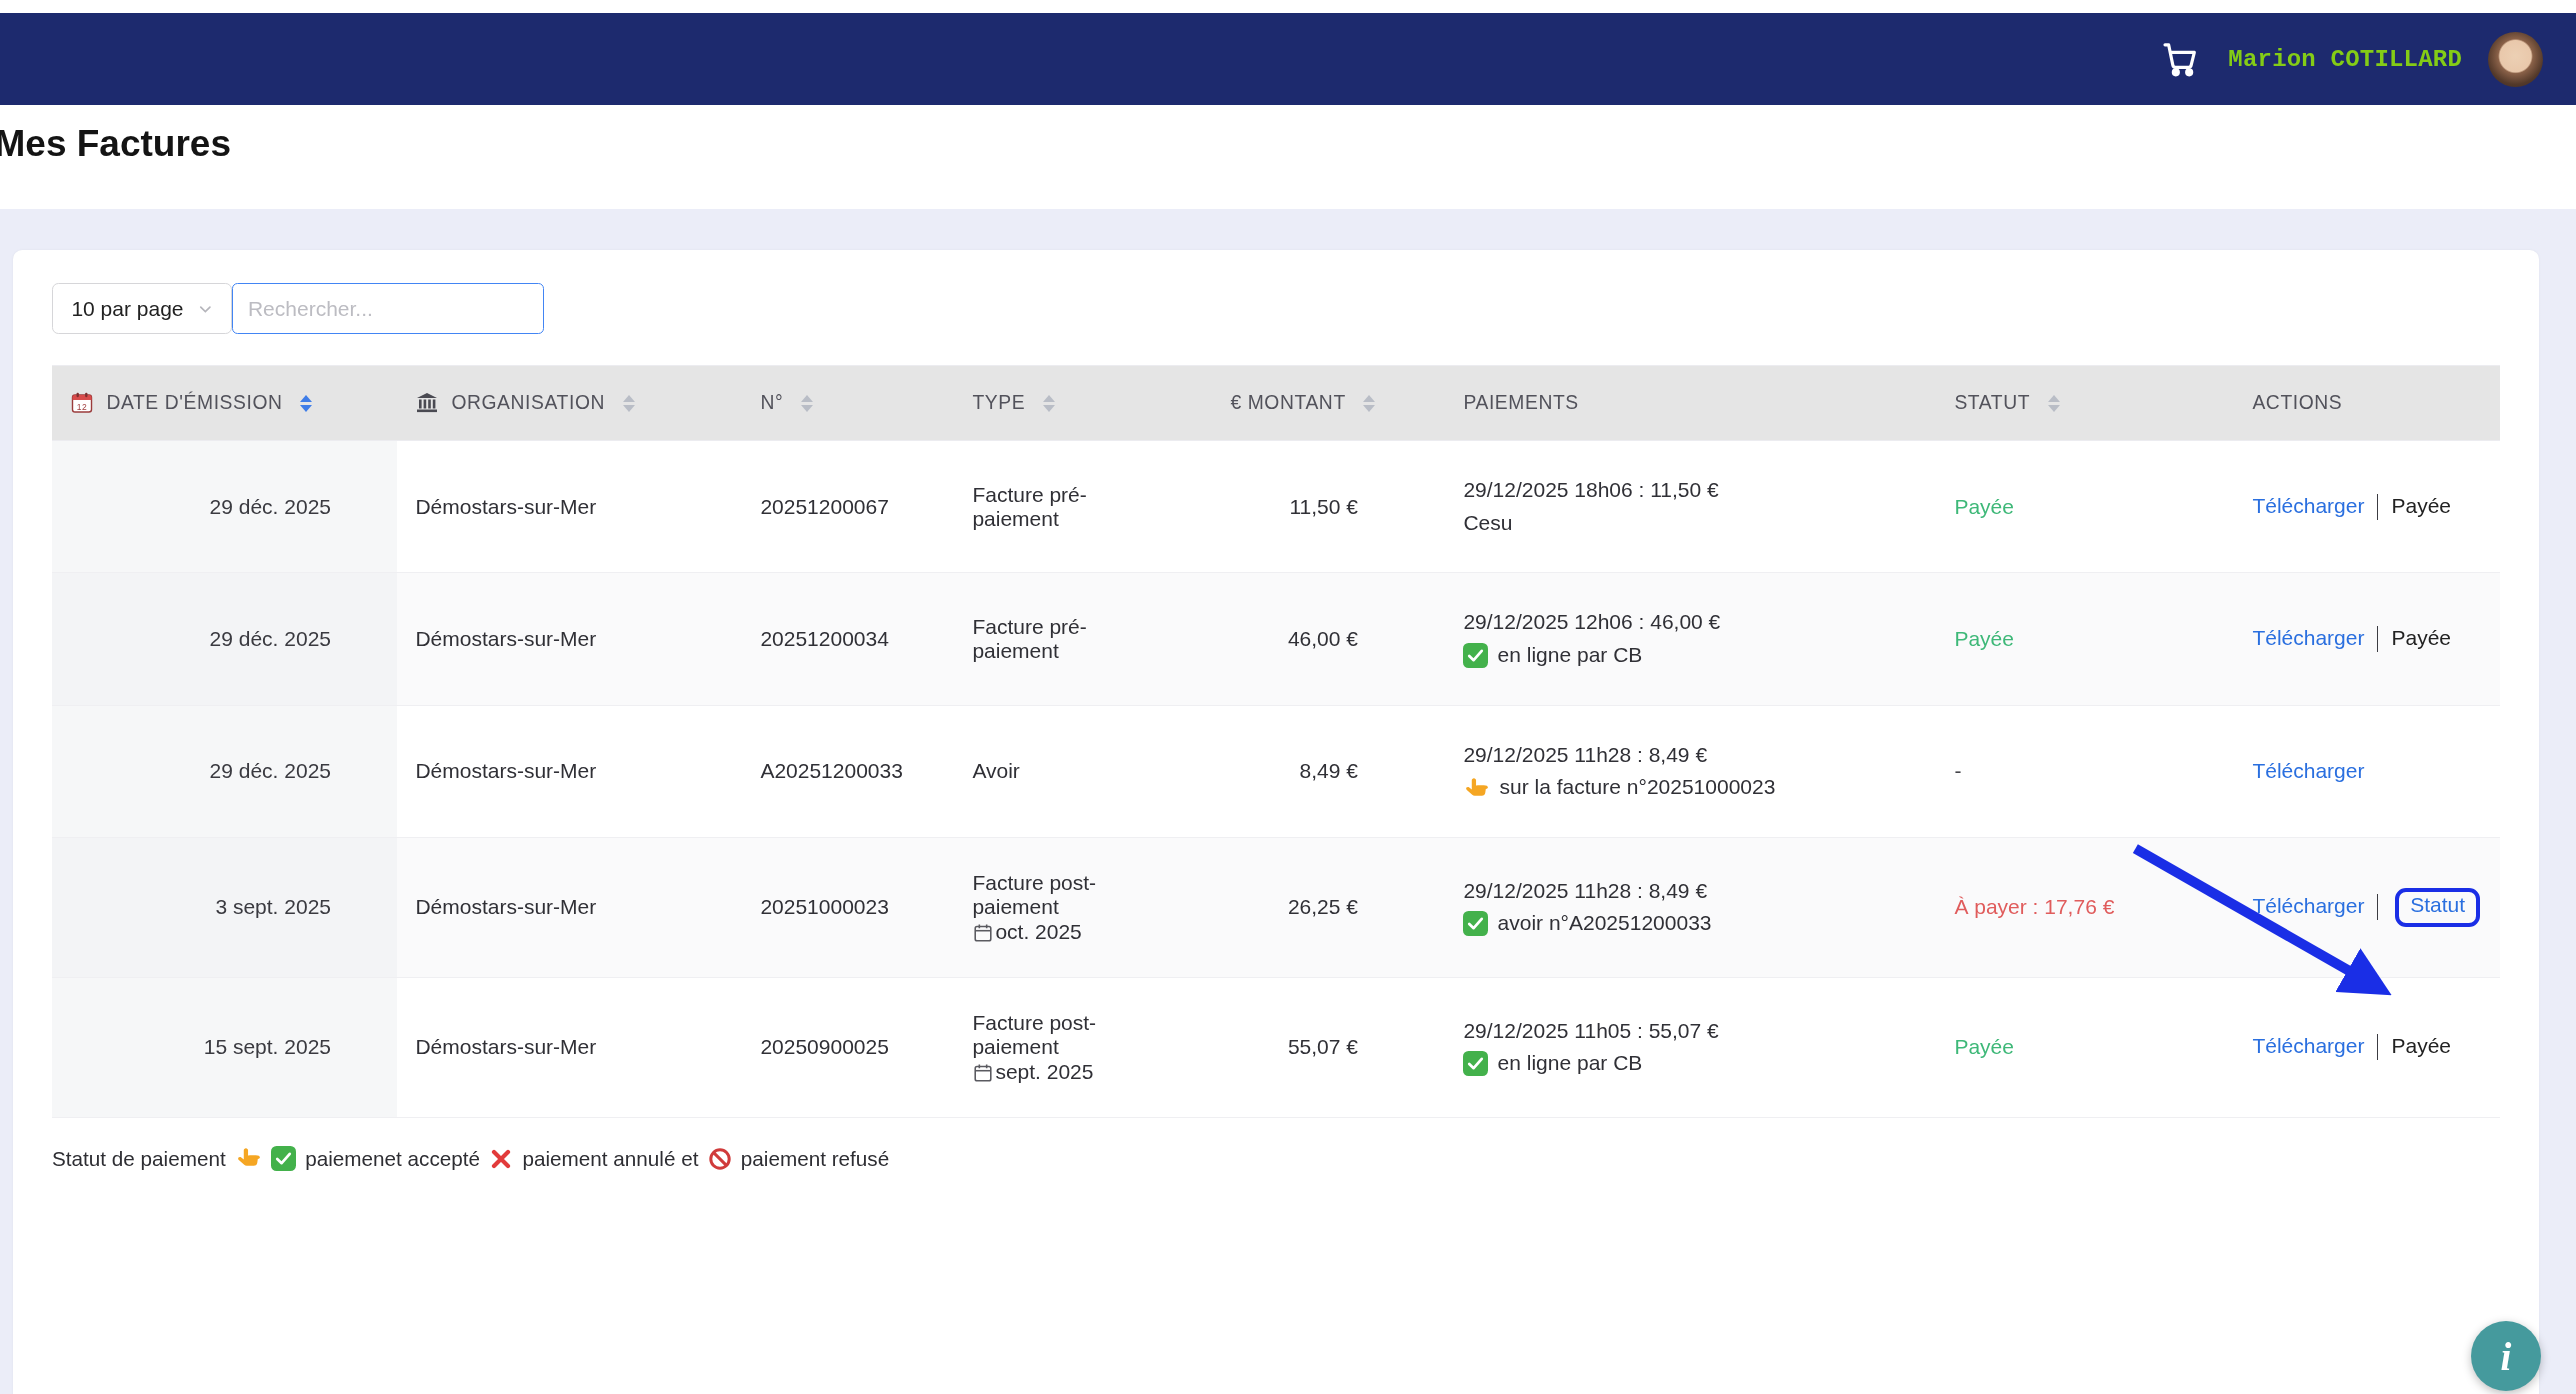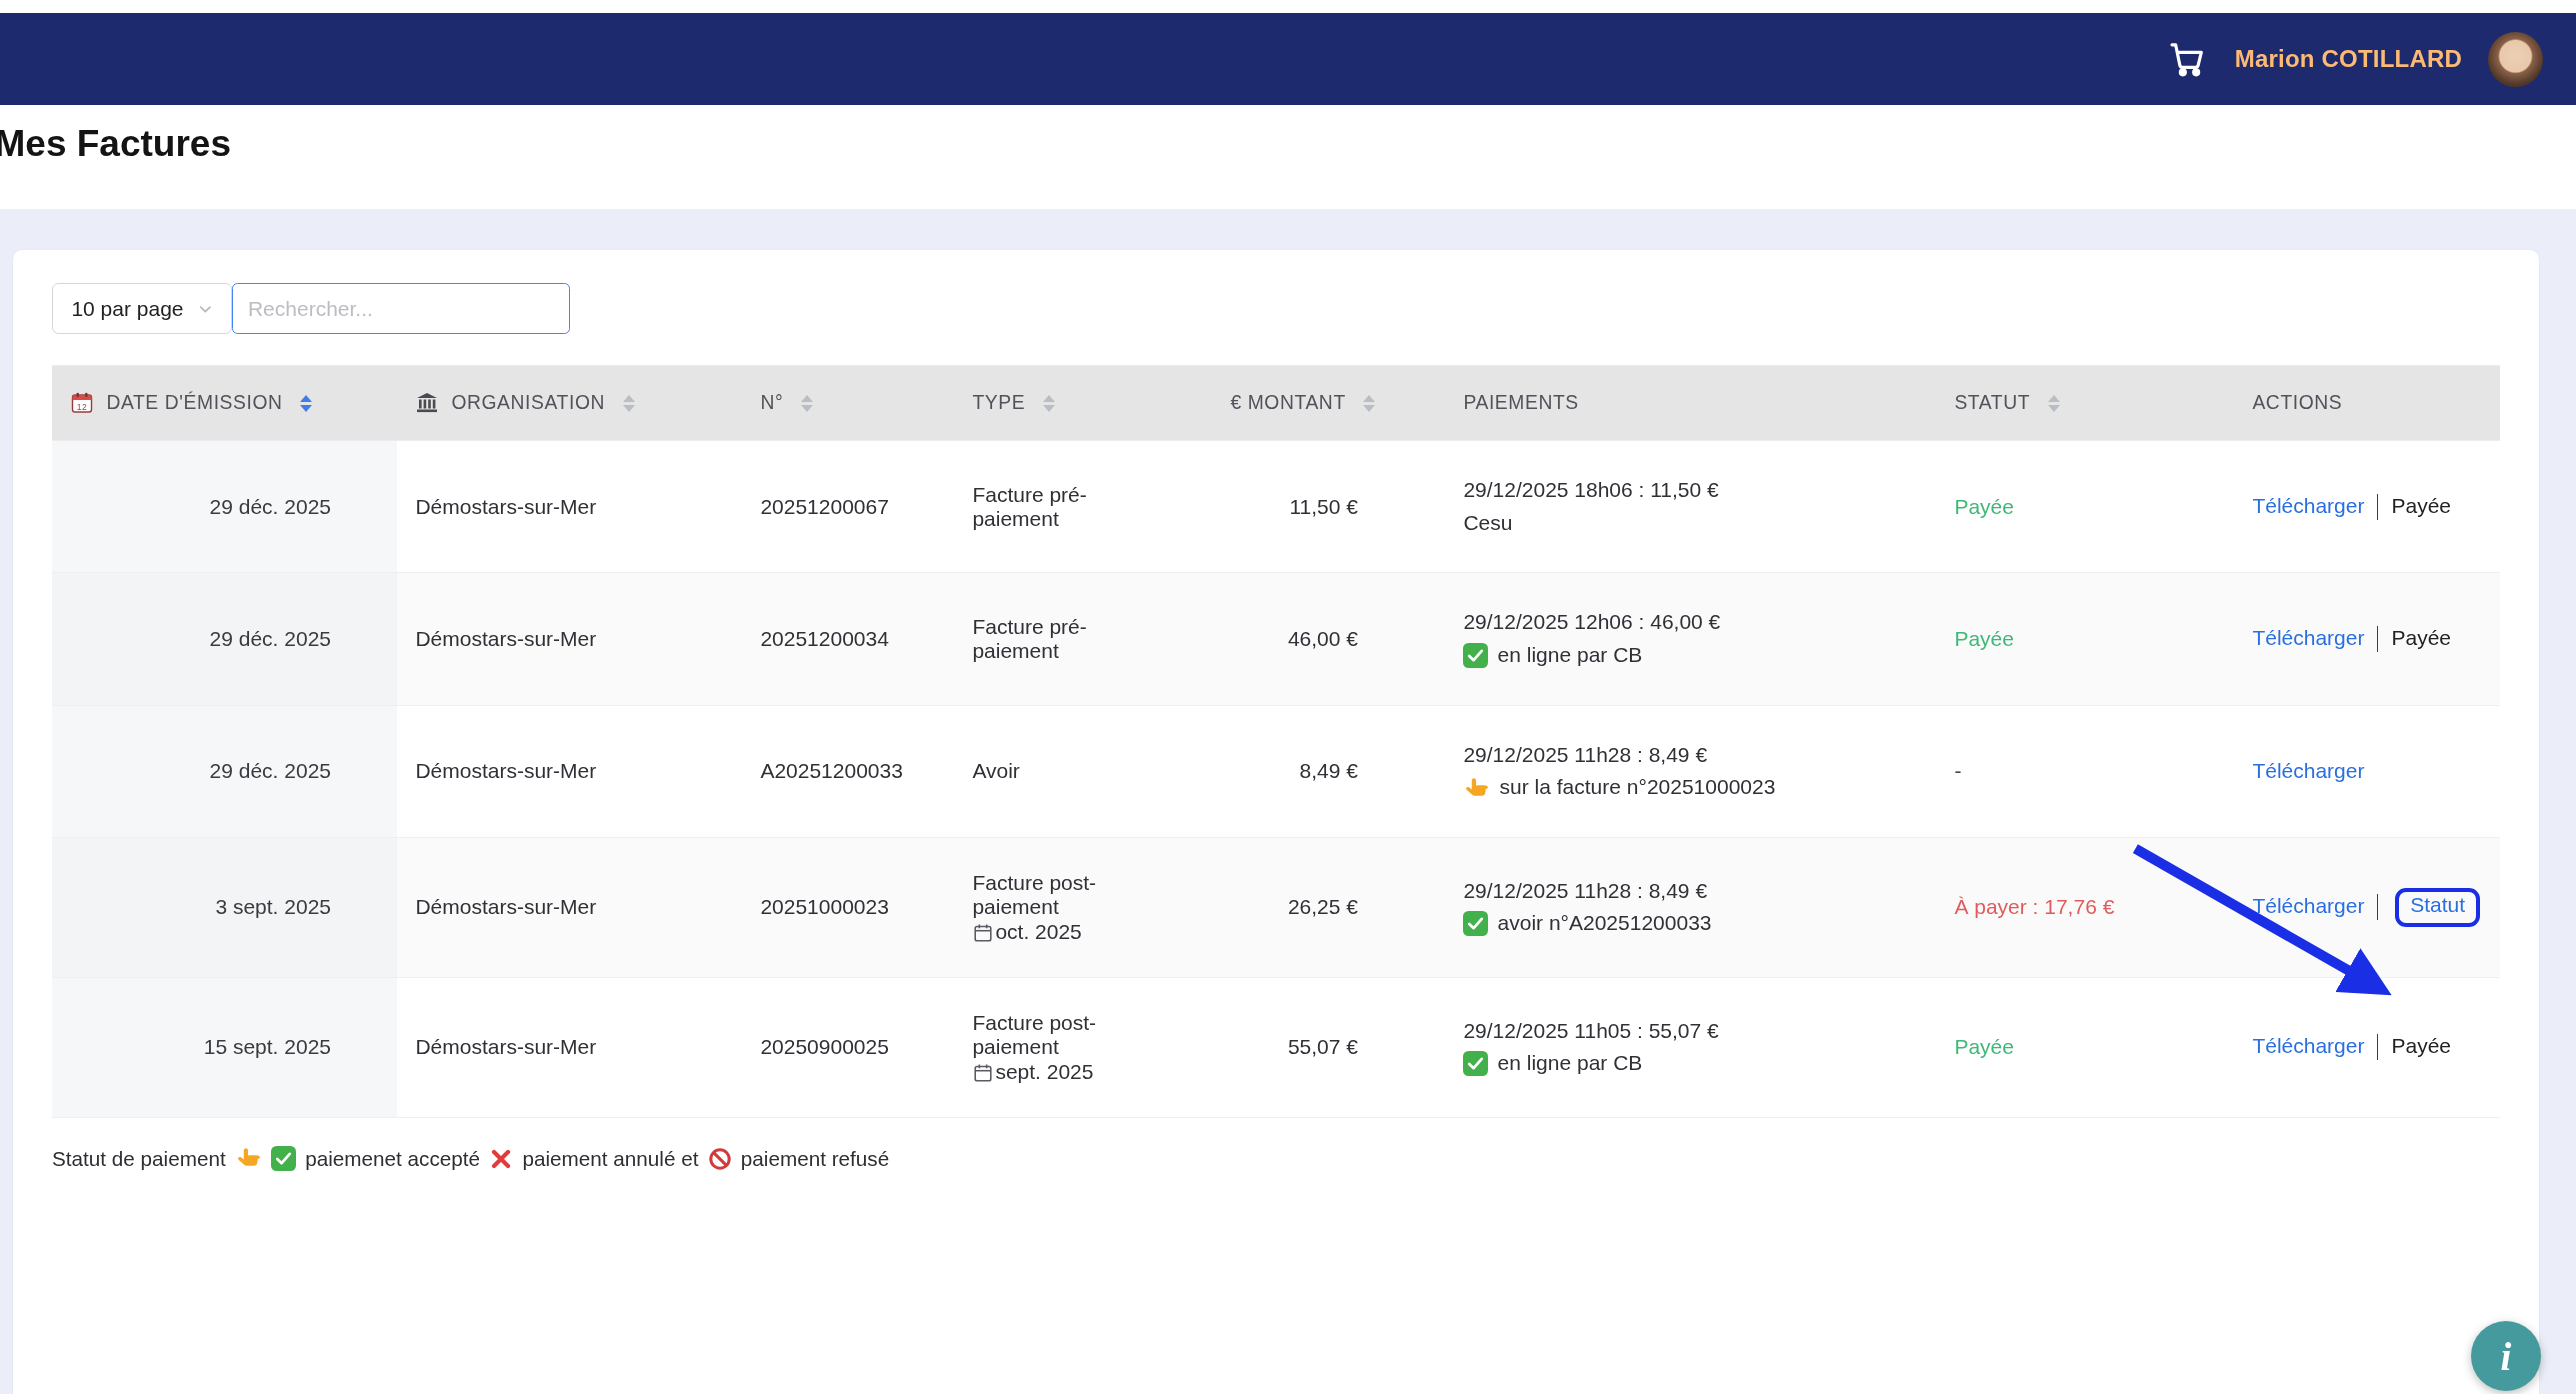--- a/index.html
+++ b/index.html
@@ -2,40 +2,40 @@
 <html style="font-size:14.7px"><head>
 <meta charset="utf-8">
 <style>
   * { margin:0; padding:0; box-sizing:border-box; }
   html,body { width:2576px; height:1395px; background:#ffffff; font-family:"Liberation Sans", sans-serif; }
   .page { position:relative; width:2576px; height:1395px; overflow:hidden; background:#fff; }
 
   
   .navbar { margin-top:13px; height:92px; background:#1d2a6e; display:flex; align-items:center; justify-content:flex-end; padding-right:33px; gap:26px; }
   .cart-wrap { width:44px; height:44px; display:flex; align-items:center; justify-content:center; }
-  .user-name { color:#fdba74; font-weight:700; font-size:24px; letter-spacing:0.2px; }
+  .user-name { color:#84cc16; font-weight:700; font-size:24px; letter-spacing:0.2px;font-family:Liberation Mono, monospace; }
   .avatar { width:55px; height:55px; border-radius:50%;
     background: radial-gradient(circle at 50% 44%, #ecd0b4 0%, #e9c8ab 38%, #8a6148 42%, #53392a 68%, #38271c 100%);
     flex:0 0 auto; }
 
   
   .breadcrumb { margin:44px 0 0 1.8px; font-size:21px; color:#8f8f8f; }
   .breadcrumb .bc-root { color:#6e6e6e; }
   .breadcrumb .bc-sep { margin:0 9.2px; color:#9a9a9a; }
   .page-title { margin:18.4px 0 0 -5.5px; font-size:37px; font-weight:700; color:#141414; }
 
   
   .band { margin-top:44px; background:#ebedf8; padding:41px 37px 0 13px; height:1470px; }
   .card { background:#ffffff; border-radius:9.2px; padding:33px 39px 27.6px 39px; min-height:1194px; box-shadow:0 0.9px 2.8px rgba(0,0,0,.05); }
 
   
   .controls { display:flex; align-items:center; margin-bottom:31px; }
   .per-page { height:51px; padding:0 18.4px; font-size:21px; color:#222; background:#fff; border:0.9px solid #d6d6d9; border-radius:6.4px; display:flex; align-items:center; gap:14.7px; cursor:pointer; }
   .chev { width:14.7px; height:14.7px; display:inline-block; }
-  .search-input { width:338px; height:51px; border:1.8px solid #4285f4; border-radius:5.5px; font-size:21px; padding:0 14.7px; color:#222; outline:none; font-family:"Liberation Sans",sans-serif; }
+  .search-input { width:312px; height:51px; border:1.8px solid #4285f4; border-radius:5.5px; font-size:21px; padding:0 14.7px; color:#222; outline:none; font-family:"Liberation Sans",sans-serif; }
   .search-input::placeholder { color:#bcbcc2; }
 
   
   table { width:100%; border-collapse:collapse; table-layout:fixed; }
   thead th { background:#e5e5e5; border-top:0.9px solid #ececf0; border-bottom:0.9px solid #ececf0; font-size:19.3px; font-weight:500; color:#52525b; text-align:left; padding:25px 18.4px; letter-spacing:0.6px; white-space:nowrap; }
   .th-inner { display:flex; align-items:center; gap:12px; }
   .sort { display:inline-flex; flex-direction:column; gap:2.8px; margin-left:5.5px; }
   .sort .up { width:0; height:0; border-left:6.4px solid transparent; border-right:6.4px solid transparent; border-bottom:7.3px solid #b9bdc6; }
   .sort .dn { width:0; height:0; border-left:6.4px solid transparent; border-right:6.4px solid transparent; border-top:7.3px solid #b9bdc6; }
   .sort.active .up { border-bottom-color:#3f7de8; }

